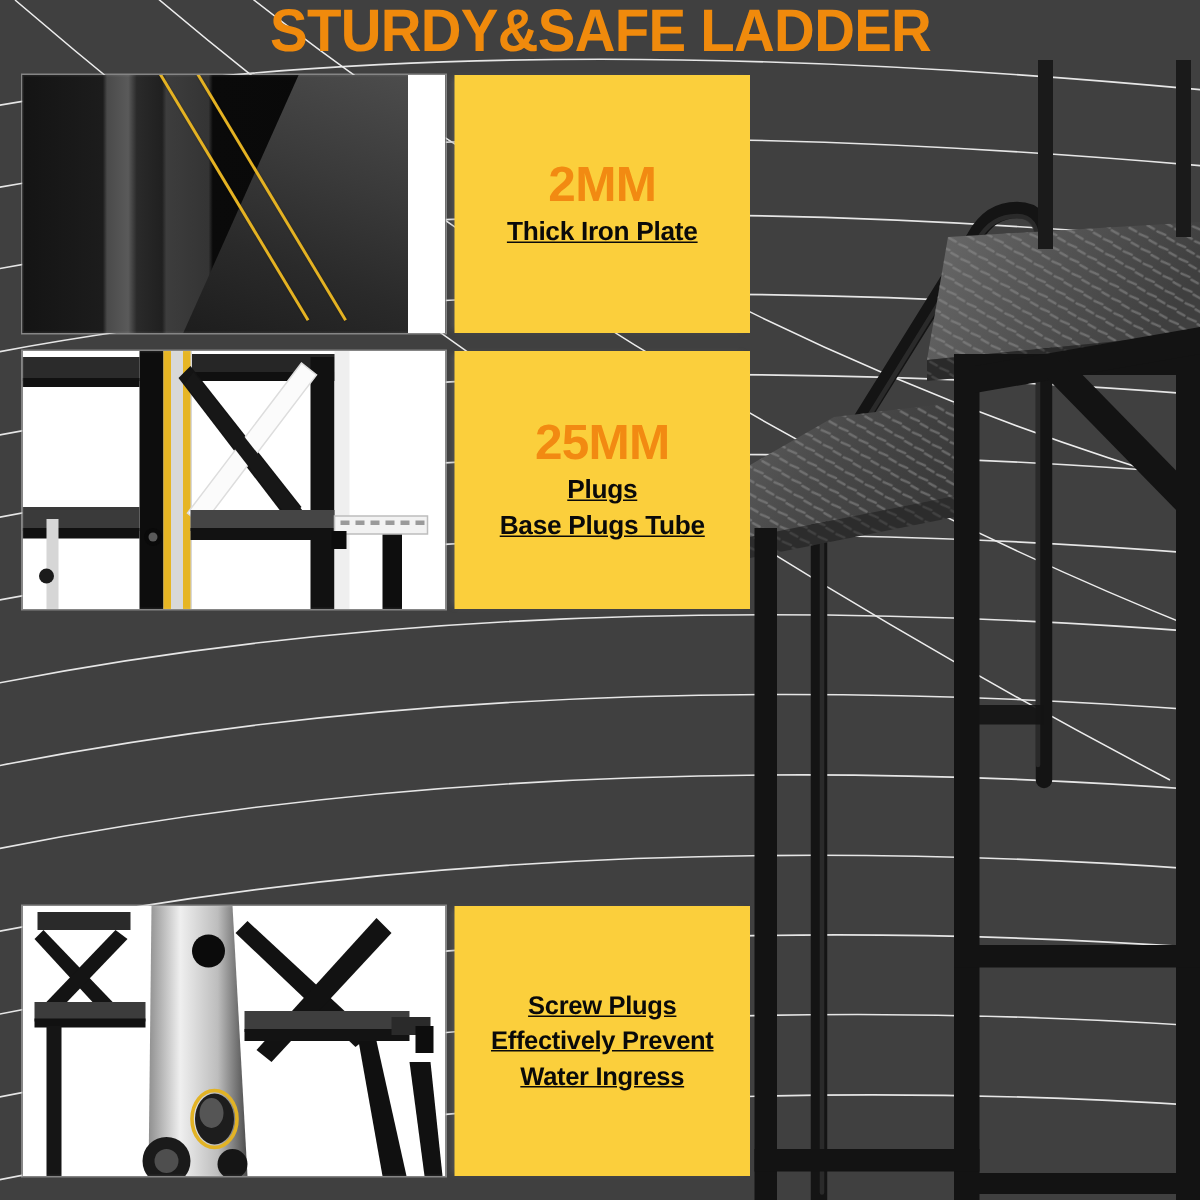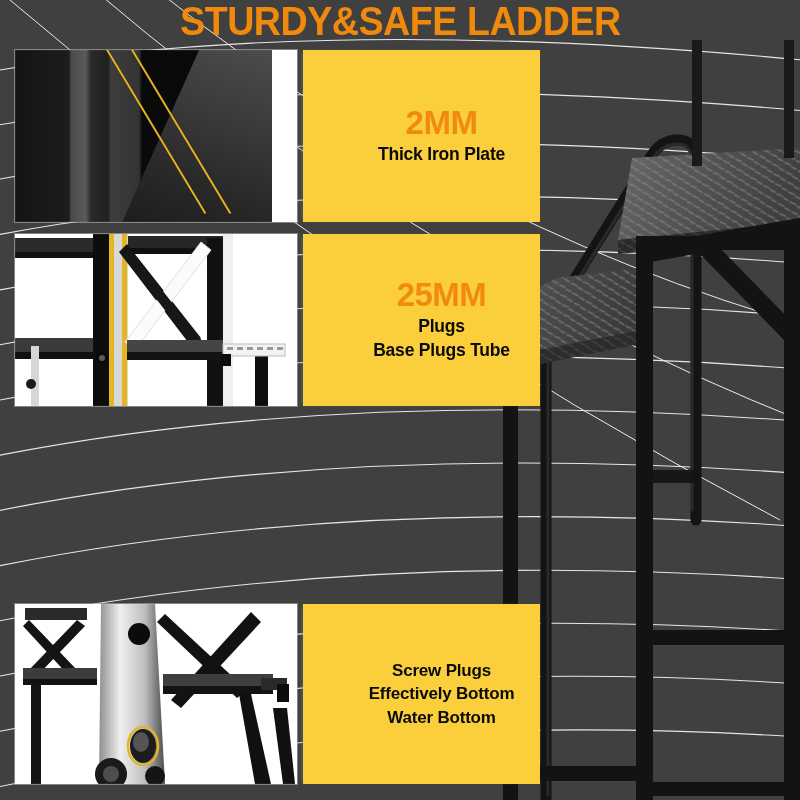--- a/index.html
+++ b/index.html
@@ -35,29 +35,28 @@
   .photo{
     position:absolute;left:15px;top:0;width:282px;height:100%;
     background:#0c0c0c;overflow:hidden;
     box-shadow:0 0 0 1px rgba(190,190,190,.55);
   }
   .panel{
     position:absolute;left:303px;top:0;width:197px;height:100%;
     background:#FBCF3C;
     display:flex;flex-direction:column;align-items:center;justify-content:center;
     box-shadow:-3px 0 4px -2px rgba(120,120,120,.45);
-    padding-left:40px;
   }
   .panel .big{
     font-size:33px;font-weight:bold;color:#F28A12;line-height:1.12;
     letter-spacing:-0.5px;
   }
   .panel .sub{
     font-size:17.5px;font-weight:bold;color:#0a0a0a;line-height:1.38;
-    text-align:center;letter-spacing:-0.2px;
+    text-align:center;letter-spacing:-0.2px;text-decoration:underline;
   }
   .panel.compact .sub{font-size:17px;}
 
   
   .p1-bg{position:absolute;inset:0;
     background:
       linear-gradient(90deg,#141414 0%,#1c1c1c 19%,#4a4a4a 20%,#5a5a5a 25%,#2a2a2a 27%,#202020 33%,#3d3d3d 34%,#343434 44%,#0a0a0a 45%,#090909 72%,#3a3a3a 73%,#474747 88%,#2c2c2c 95%,#1a1a1a 100%);
   }
   .p1-plate{position:absolute;left:38%;top:0;width:62%;height:100%;
     background:linear-gradient(200deg,#4e4e4e 0%,#3a3a3a 40%,#2a2a2a 70%,#1d1d1d 100%);
@@ -221,22 +220,22 @@
         <path d="M258,104 L268,180 L280,180 L272,104 Z" fill="#111"></path>
 
         <circle cx="96" cy="170" r="16" fill="#1a1a1a"></circle>
         <circle cx="96" cy="170" r="8" fill="#4e4e4e"></circle>
         <circle cx="140" cy="172" r="10" fill="#151515"></circle>
       </svg>
       <div class="ph-edge"></div>
     </div>
     <div class="panel compact">
       <div class="sub">Screw Plugs</div>
-      <div class="sub">Effectively Bottom</div>
-      <div class="sub">Water Bottom</div>
+      <div class="sub">Effectively Prevent</div>
+      <div class="sub">Water Ingress</div>
     </div>
   </div>
 
   <svg class="product" viewBox="0 0 300 760" preserveAspectRatio="none">
     <defs>
       <linearGradient id="tread" x1="0" y1="0" x2="1" y2="0.4">
         <stop offset="0" stop-color="#5d5d5d"></stop>
         <stop offset="0.45" stop-color="#4a4a4a"></stop>
         <stop offset="1" stop-color="#3a3a3a"></stop>
       </linearGradient>

